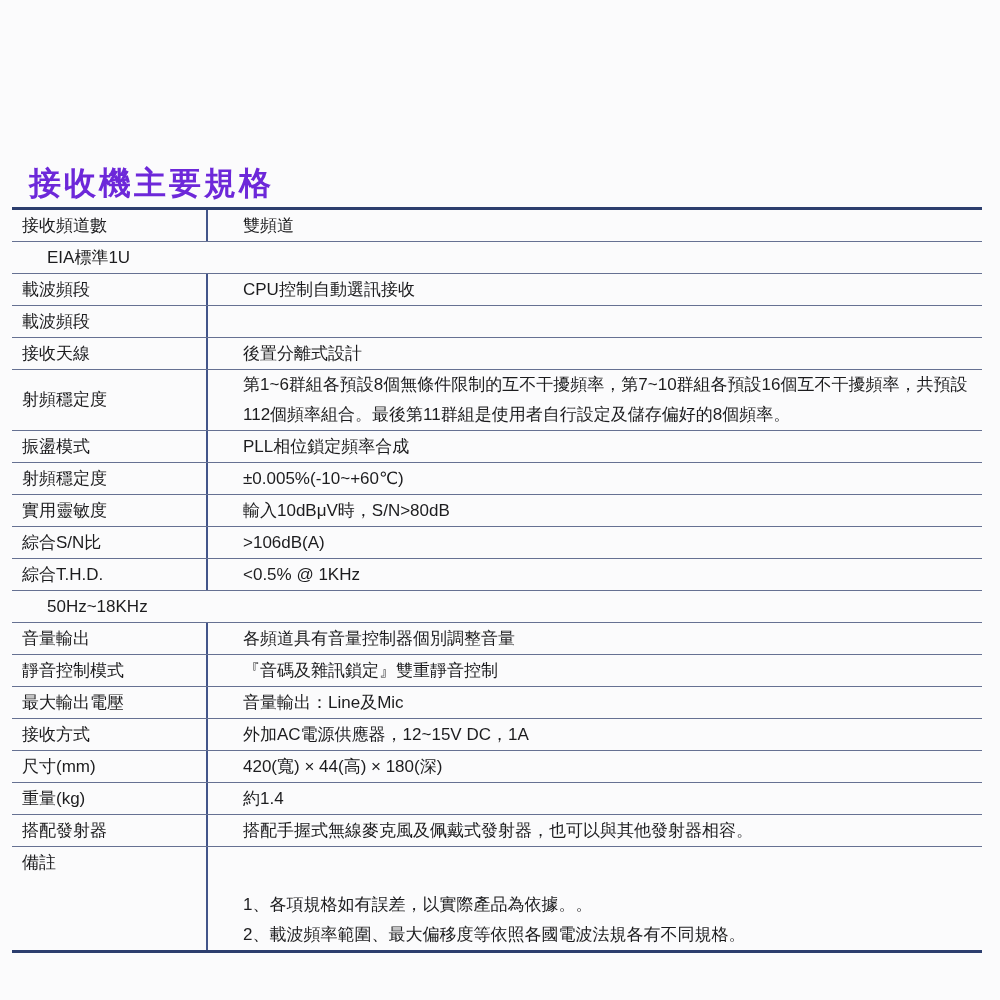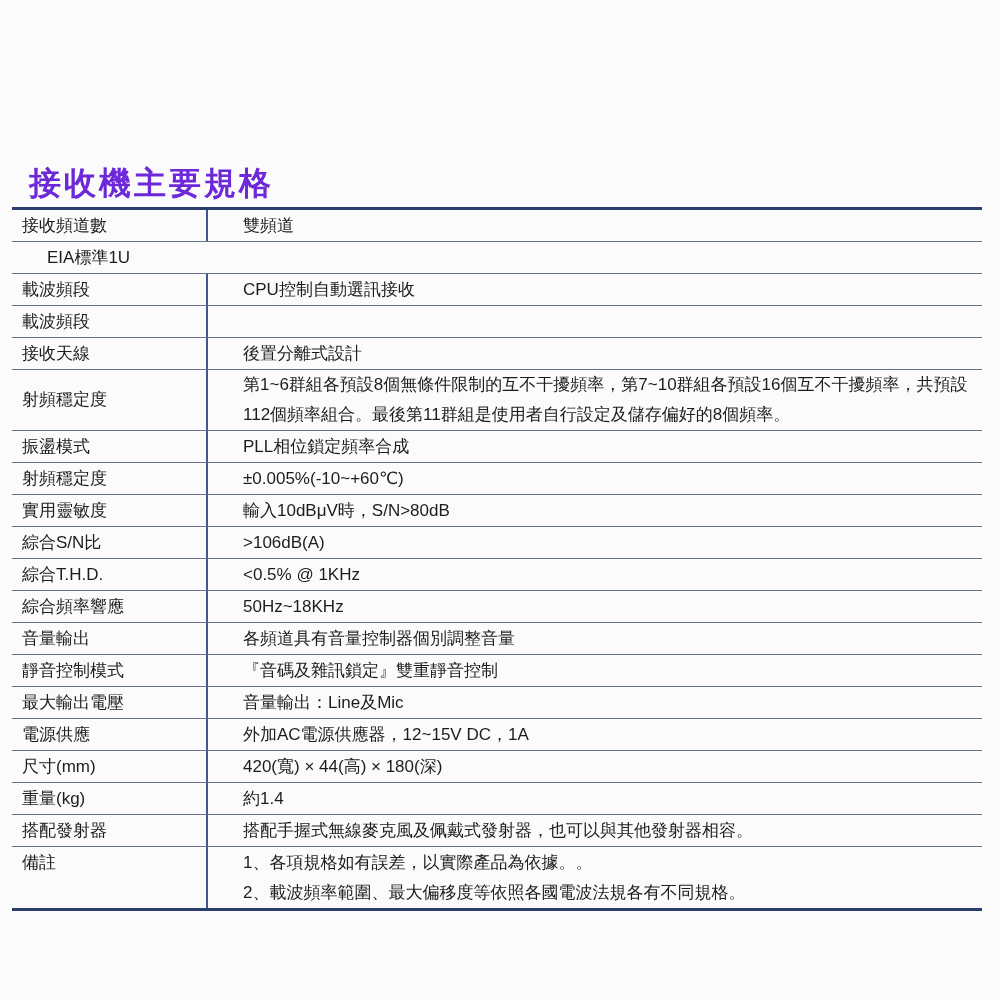--- a/index.html
+++ b/index.html
@@ -58,21 +58,21 @@
   .row.multiline .label { align-items: flex-start; padding-top: 1px; }
 
   .value {
     flex: 1;
     box-sizing: border-box;
     padding: 0 4px 0 35px;
     display: flex;
     align-items: center;
     white-space: pre-line;
   }
-  .row.multiline .value { align-items: flex-start; padding-top: 1px; }
+  .row.multiline .value { align-items: flex-start; padding-top: 1px; margin-top: 42px; }
 </style>
 </head>
 <body>
 
 <div class="page">
   <h1 class="title">接收機主要規格</h1>
   <div class="spec-table" id="spec-table">
       <div class="row">
         <div class="label">接收頻道數</div>
         <div class="value">雙頻道</div>
@@ -109,37 +109,36 @@
       </div>
       <div class="row">
         <div class="label">綜合S/N比</div>
         <div class="value">&gt;106dB(A)</div>
       </div>
       <div class="row">
         <div class="label">綜合T.H.D.</div>
         <div class="value">&lt;0.5% @ 1KHz</div>
       </div>
       <div class="row">
-        <div class="label">綜合頻率響應</div>
         <div class="value">50Hz~18KHz</div>
       </div>
       <div class="row">
         <div class="label">音量輸出</div>
         <div class="value">各頻道具有音量控制器個別調整音量</div>
       </div>
       <div class="row">
         <div class="label">靜音控制模式</div>
         <div class="value">『音碼及雜訊鎖定』雙重靜音控制</div>
       </div>
       <div class="row">
         <div class="label">最大輸出電壓</div>
         <div class="value">音量輸出：Line及Mic</div>
       </div>
       <div class="row">
-        <div class="label">電源供應</div>
+        <div class="label">接收方式</div>
         <div class="value">外加AC電源供應器，12~15V DC，1A</div>
       </div>
       <div class="row">
         <div class="label">尺寸(mm)</div>
         <div class="value">420(寬) × 44(高) × 180(深)</div>
       </div>
       <div class="row">
         <div class="label">重量(kg)</div>
         <div class="value">約1.4</div>
       </div>

